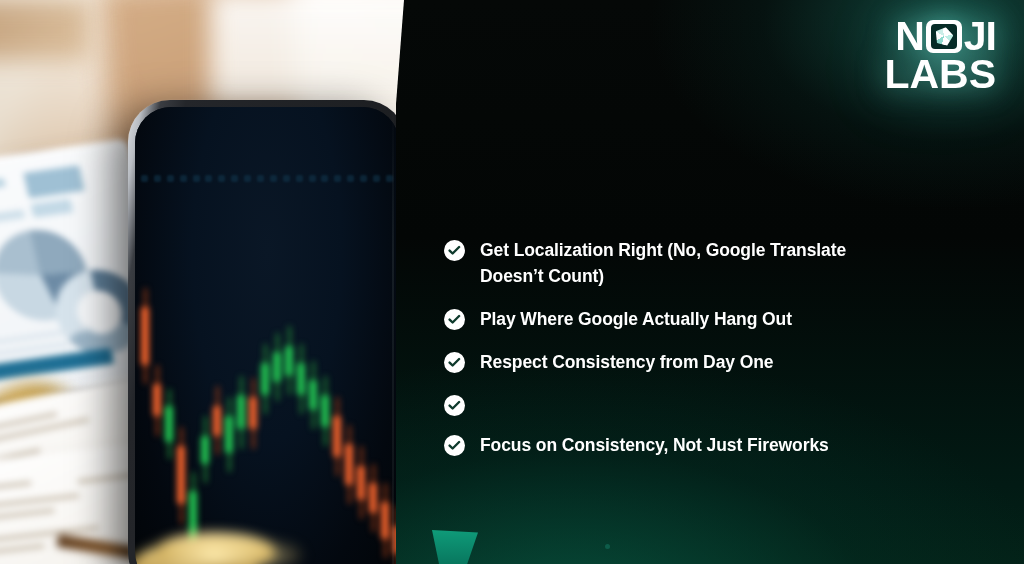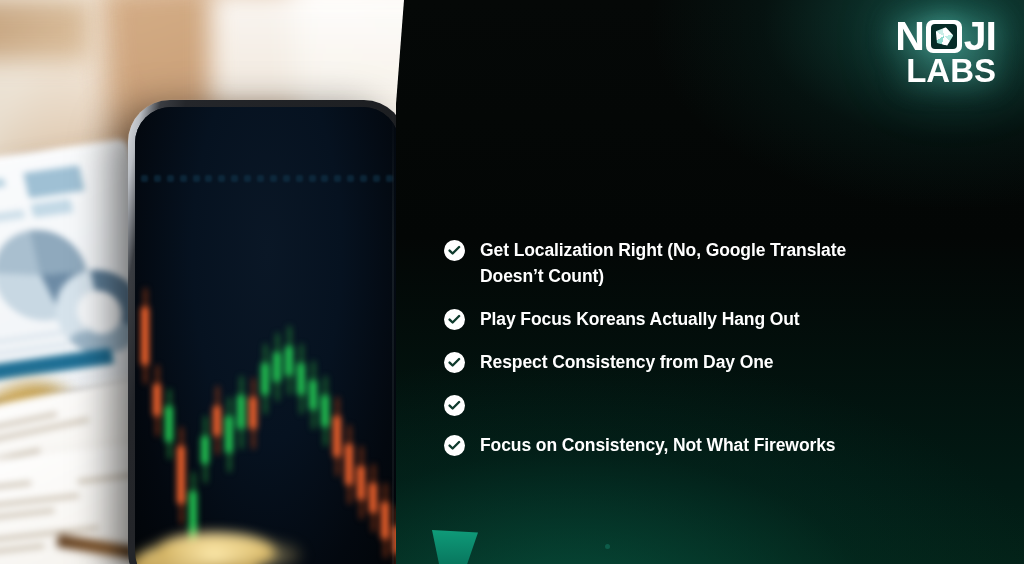--- a/index.html
+++ b/index.html
@@ -246,21 +246,21 @@
     position:absolute; right:28px; top:18px;
     text-align:right;
     filter:drop-shadow(0 0 14px rgba(120,230,215,.55)) drop-shadow(0 0 30px rgba(60,190,175,.35));
   }
   .logo-row {
     display:flex; align-items:center; justify-content:flex-end;
     font-weight:900; letter-spacing:-1px; color:#fff;
     line-height:.92;
   }
   .logo-noji { font-size:41px; }
-  .logo-labs { font-size:33px; letter-spacing:0px; }
+  .logo-labs { font-size:41px; letter-spacing:0px; }
   .logo-n, .logo-ji { display:inline-block; }
   .logo-o {
     position:relative; display:inline-block;
     width:36px; height:33px; margin:0 2px;
     background:#fff; border-radius:7px;
     vertical-align:middle;
   }
   .logo-o::before {
     content:""; position:absolute; left:5px; top:4px;
     width:26px; height:25px; background:#062b26; border-radius:4px;
@@ -509,21 +509,21 @@
           </svg>
         </span>
         <span class="bullet-text">Get Localization Right (No, Google Translate Doesn’t Count)</span>
       </li>
       <li class="bullet">
         <span class="check">
           <svg width="13" height="13" viewBox="0 0 13 13" aria-hidden="true">
             <path d="M1.6 6.6 L4.6 9.5 L11.1 3" fill="none" stroke="#0e3a2c" stroke-width="2.4" stroke-linecap="round" stroke-linejoin="round"></path>
           </svg>
         </span>
-        <span class="bullet-text">Play Focus Koreans Actually Hang Out</span>
+        <span class="bullet-text">Play Where Google Actually Hang Out</span>
       </li>
       <li class="bullet">
         <span class="check">
           <svg width="13" height="13" viewBox="0 0 13 13" aria-hidden="true">
             <path d="M1.6 6.6 L4.6 9.5 L11.1 3" fill="none" stroke="#0e3a2c" stroke-width="2.4" stroke-linecap="round" stroke-linejoin="round"></path>
           </svg>
         </span>
         <span class="bullet-text">Respect Consistency from Day One</span>
       </li>
       <li class="bullet">
@@ -532,17 +532,17 @@
             <path d="M1.6 6.6 L4.6 9.5 L11.1 3" fill="none" stroke="#0e3a2c" stroke-width="2.4" stroke-linecap="round" stroke-linejoin="round"></path>
           </svg>
         </span>
       </li>
       <li class="bullet">
         <span class="check">
           <svg width="13" height="13" viewBox="0 0 13 13" aria-hidden="true">
             <path d="M1.6 6.6 L4.6 9.5 L11.1 3" fill="none" stroke="#0e3a2c" stroke-width="2.4" stroke-linecap="round" stroke-linejoin="round"></path>
           </svg>
         </span>
-        <span class="bullet-text">Focus on Consistency, Not What Fireworks</span>
+        <span class="bullet-text">Focus on Consistency, Not Just Fireworks</span>
       </li>
     </ul>
 
 </div>
 
 </body></html>

